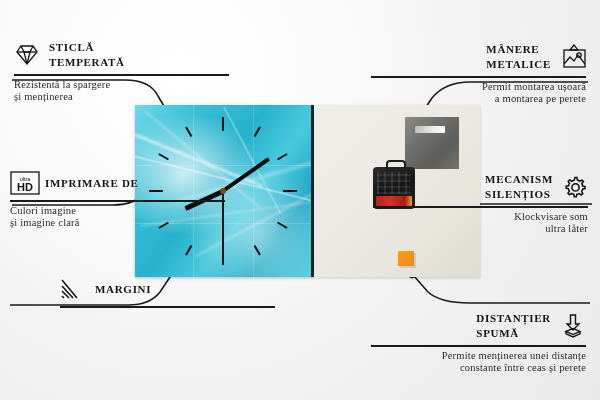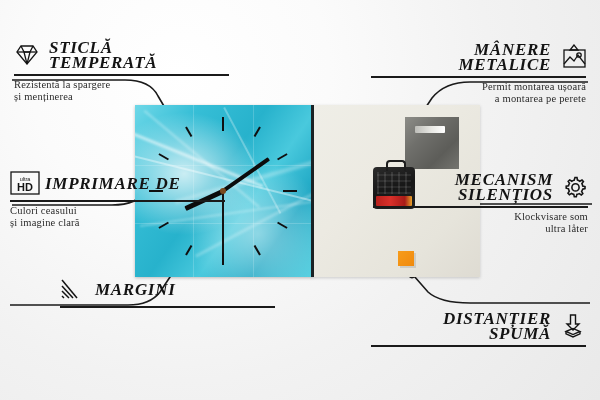--- a/index.html
+++ b/index.html
@@ -92,25 +92,25 @@
   .hand-sec{width:2px;height:62px;margin-left:-1px;margin-top:-62px;transform:rotate(180deg);background:#141414;}
   .hand-cap{position:absolute;left:50%;top:50%;width:6px;height:6px;margin-left:-3px;margin-top:-3px;
     background:#7a4a1e;border-radius:50%;}
 
   
   .callout{position:absolute;width:215px;}
   .callout .head{display:flex;align-items:center;gap:9px;}
   .callout.right .head{justify-content:flex-end;}
   .callout .title{
     font-family:"Liberation Serif", serif;
-    font-size:17px;line-height:15px;font-weight:700;letter-spacing:.7px;
-    color:#141414;text-transform:uppercase;font-style:italic;
+    font-size:11px;line-height:15px;font-weight:700;letter-spacing:.7px;
+    color:#141414;text-transform:uppercase;
   }
   .callout.left .title{text-align:left;}
-  .callout.right .title{text-align:right;}
+  .callout.right .title{text-align:left;}
   .callout .rule{height:1.6px;background:#1a1a1a;margin:4px 0 3px 0;}
   .callout .sub{
     font-size:10.5px;line-height:12.5px;color:#2a2a2a;letter-spacing:.2px;
   }
   .callout.right .sub{text-align:right;}
   .ico{width:26px;height:26px;flex:0 0 26px;display:block;}
   svg{display:block;}
   .leader{position:absolute;left:0;top:0;width:600px;height:400px;pointer-events:none;}
 </style>
 </head>
@@ -217,21 +217,21 @@
           <text x="15" y="11" font-family="Liberation Sans, sans-serif" font-size="5.5" fill="#141414" text-anchor="middle">ultra</text>
           <text x="15" y="21" font-family="Liberation Sans, sans-serif" font-size="11" font-weight="bold" fill="#141414" text-anchor="middle">HD</text>
         </svg>
       </span>
       <div class="title">
         <div>IMPRIMARE DE</div>
       </div>
     </div>
     <div class="rule"></div>
     <div class="sub">
-      <div>Culori ceasului</div>
+      <div>Culori imagine</div>
       <div>și imagine clară</div>
     </div>
   </div>
 
   <div class="callout left" style="left:16px;top:276px;margin-left:44px;">
     <div class="head">
       <span class="ico">
         <svg viewBox="0 0 26 26" width="26" height="26">
           <g stroke="#141414" stroke-width="1.5" fill="none">
             <path d="M2,4 L17,22"></path>
@@ -304,15 +304,19 @@
         <svg viewBox="0 0 26 26" width="26" height="26">
           <g fill="none" stroke="#141414" stroke-width="1.4">
             <path d="M10.5,2 L15.5,2 L15.5,11 L19,11 L13,17 L7,11 L10.5,11 Z"></path>
             <path d="M6,18.5 L13,15.4 L20,18.5 L13,21.6 Z"></path>
             <path d="M6,18.5 L6,20.8 L13,24 L20,20.8 L20,18.5"></path>
           </g>
         </svg>
       </span>
     </div>
     <div class="rule"></div>
+    <div class="sub">
+      <div>Permite menținerea unei distanțe</div>
+      <div>constante între ceas și perete</div>
+    </div>
   </div>
 
 </div>
 
 </body></html>

